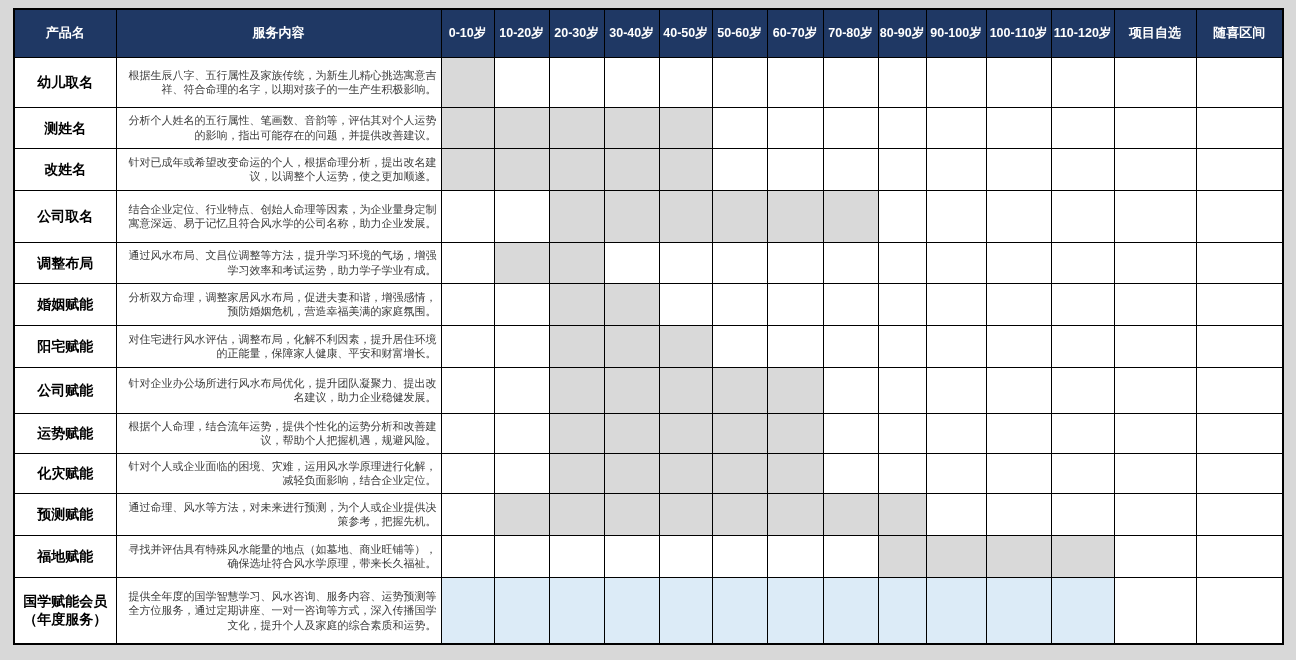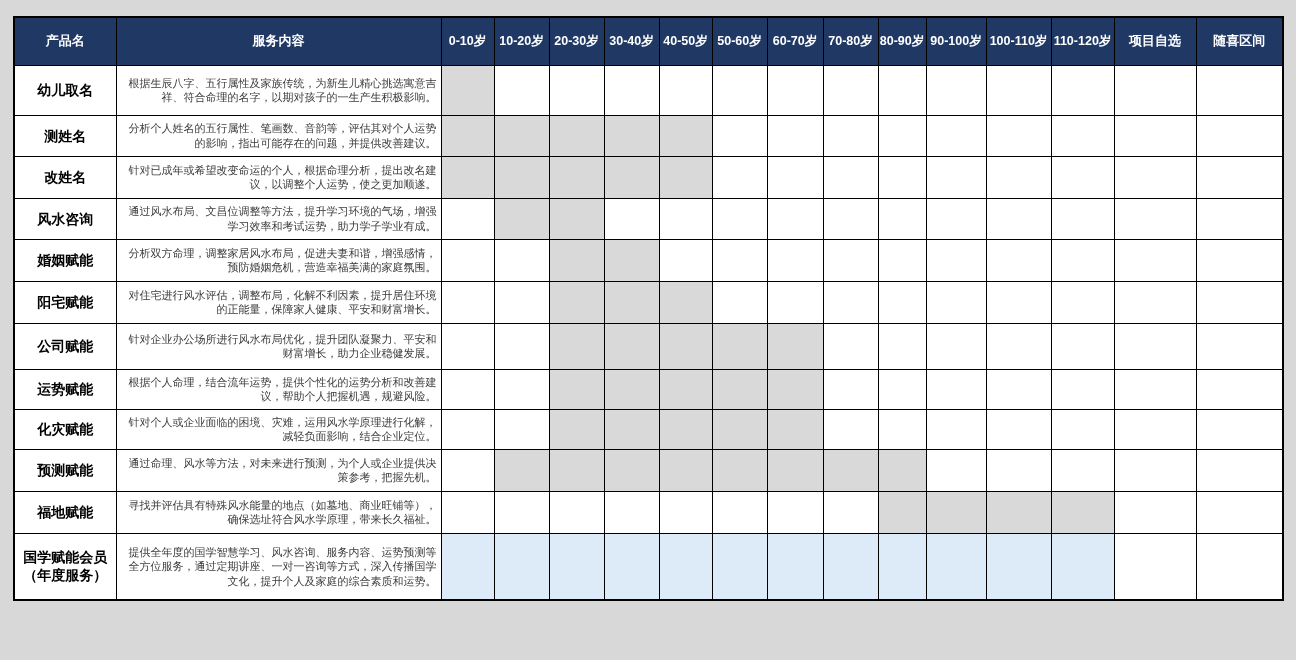--- a/index.html
+++ b/index.html
@@ -4,21 +4,21 @@
 <style>
   html, body { margin:0; padding:0; }
   body {
     width:1296px; height:660px;
     background: var(--page-bg, #d8d8d8);
     font-family: "Liberation Sans", sans-serif;
     overflow:hidden;
   }
   .canvas { position:relative; width:1296px; height:660px; }
   table.services {
-    position:absolute; left:13px; top:16px;
+    position:absolute; left:13px; top:8px;
     border-collapse:collapse; table-layout:fixed;
     background:#ffffff;
     border:2px solid #000000;
   }
   th, td {
     border:1px solid #000000;
     box-sizing:border-box;
     overflow:hidden;
     vertical-align:middle;
   }
@@ -143,22 +143,40 @@
           <td class="age"></td>
           <td class="age"></td>
           <td class="age"></td>
           <td class="age"></td>
           <td class="age"></td>
           <td class="age"></td>
           <td class="age"></td>
           <td class="extra"></td>
           <td class="extra"></td>
         </tr>
+        <tr style="height: 52px;">
+          <td class="product">公司取名</td>
+          <td class="service">结合企业定位、行业特点、创始人命理等因素，为企业量身定制寓意深远、易于记忆且符合风水学的公司名称，助力企业发展。</td>
+          <td class="age"></td>
+          <td class="age"></td>
+          <td class="age" style="background: rgb(217, 217, 217);"></td>
+          <td class="age" style="background: rgb(217, 217, 217);"></td>
+          <td class="age" style="background: rgb(217, 217, 217);"></td>
+          <td class="age" style="background: rgb(217, 217, 217);"></td>
+          <td class="age" style="background: rgb(217, 217, 217);"></td>
+          <td class="age" style="background: rgb(217, 217, 217);"></td>
+          <td class="age"></td>
+          <td class="age"></td>
+          <td class="age"></td>
+          <td class="age"></td>
+          <td class="extra"></td>
+          <td class="extra"></td>
+        </tr>
         <tr style="height: 41px;">
-          <td class="product">风水咨询</td>
+          <td class="product">调整布局</td>
           <td class="service">通过风水布局、文昌位调整等方法，提升学习环境的气场，增强学习效率和考试运势，助力学子学业有成。</td>
           <td class="age"></td>
           <td class="age" style="background: rgb(217, 217, 217);"></td>
           <td class="age" style="background: rgb(217, 217, 217);"></td>
           <td class="age"></td>
           <td class="age"></td>
           <td class="age"></td>
           <td class="age"></td>
           <td class="age"></td>
           <td class="age"></td>
@@ -199,21 +217,21 @@
           <td class="age"></td>
           <td class="age"></td>
           <td class="age"></td>
           <td class="age"></td>
           <td class="age"></td>
           <td class="extra"></td>
           <td class="extra"></td>
         </tr>
         <tr style="height: 46px; margin-left: 6px;">
           <td class="product">公司赋能</td>
-          <td class="service">针对企业办公场所进行风水布局优化，提升团队凝聚力、平安和财富增长，助力企业稳健发展。</td>
+          <td class="service">针对企业办公场所进行风水布局优化，提升团队凝聚力、提出改名建议，助力企业稳健发展。</td>
           <td class="age"></td>
           <td class="age"></td>
           <td class="age" style="background: rgb(217, 217, 217);"></td>
           <td class="age" style="background: rgb(217, 217, 217);"></td>
           <td class="age" style="background: rgb(217, 217, 217);"></td>
           <td class="age" style="background: rgb(217, 217, 217);"></td>
           <td class="age" style="background: rgb(217, 217, 217);"></td>
           <td class="age"></td>
           <td class="age"></td>
           <td class="age"></td>

